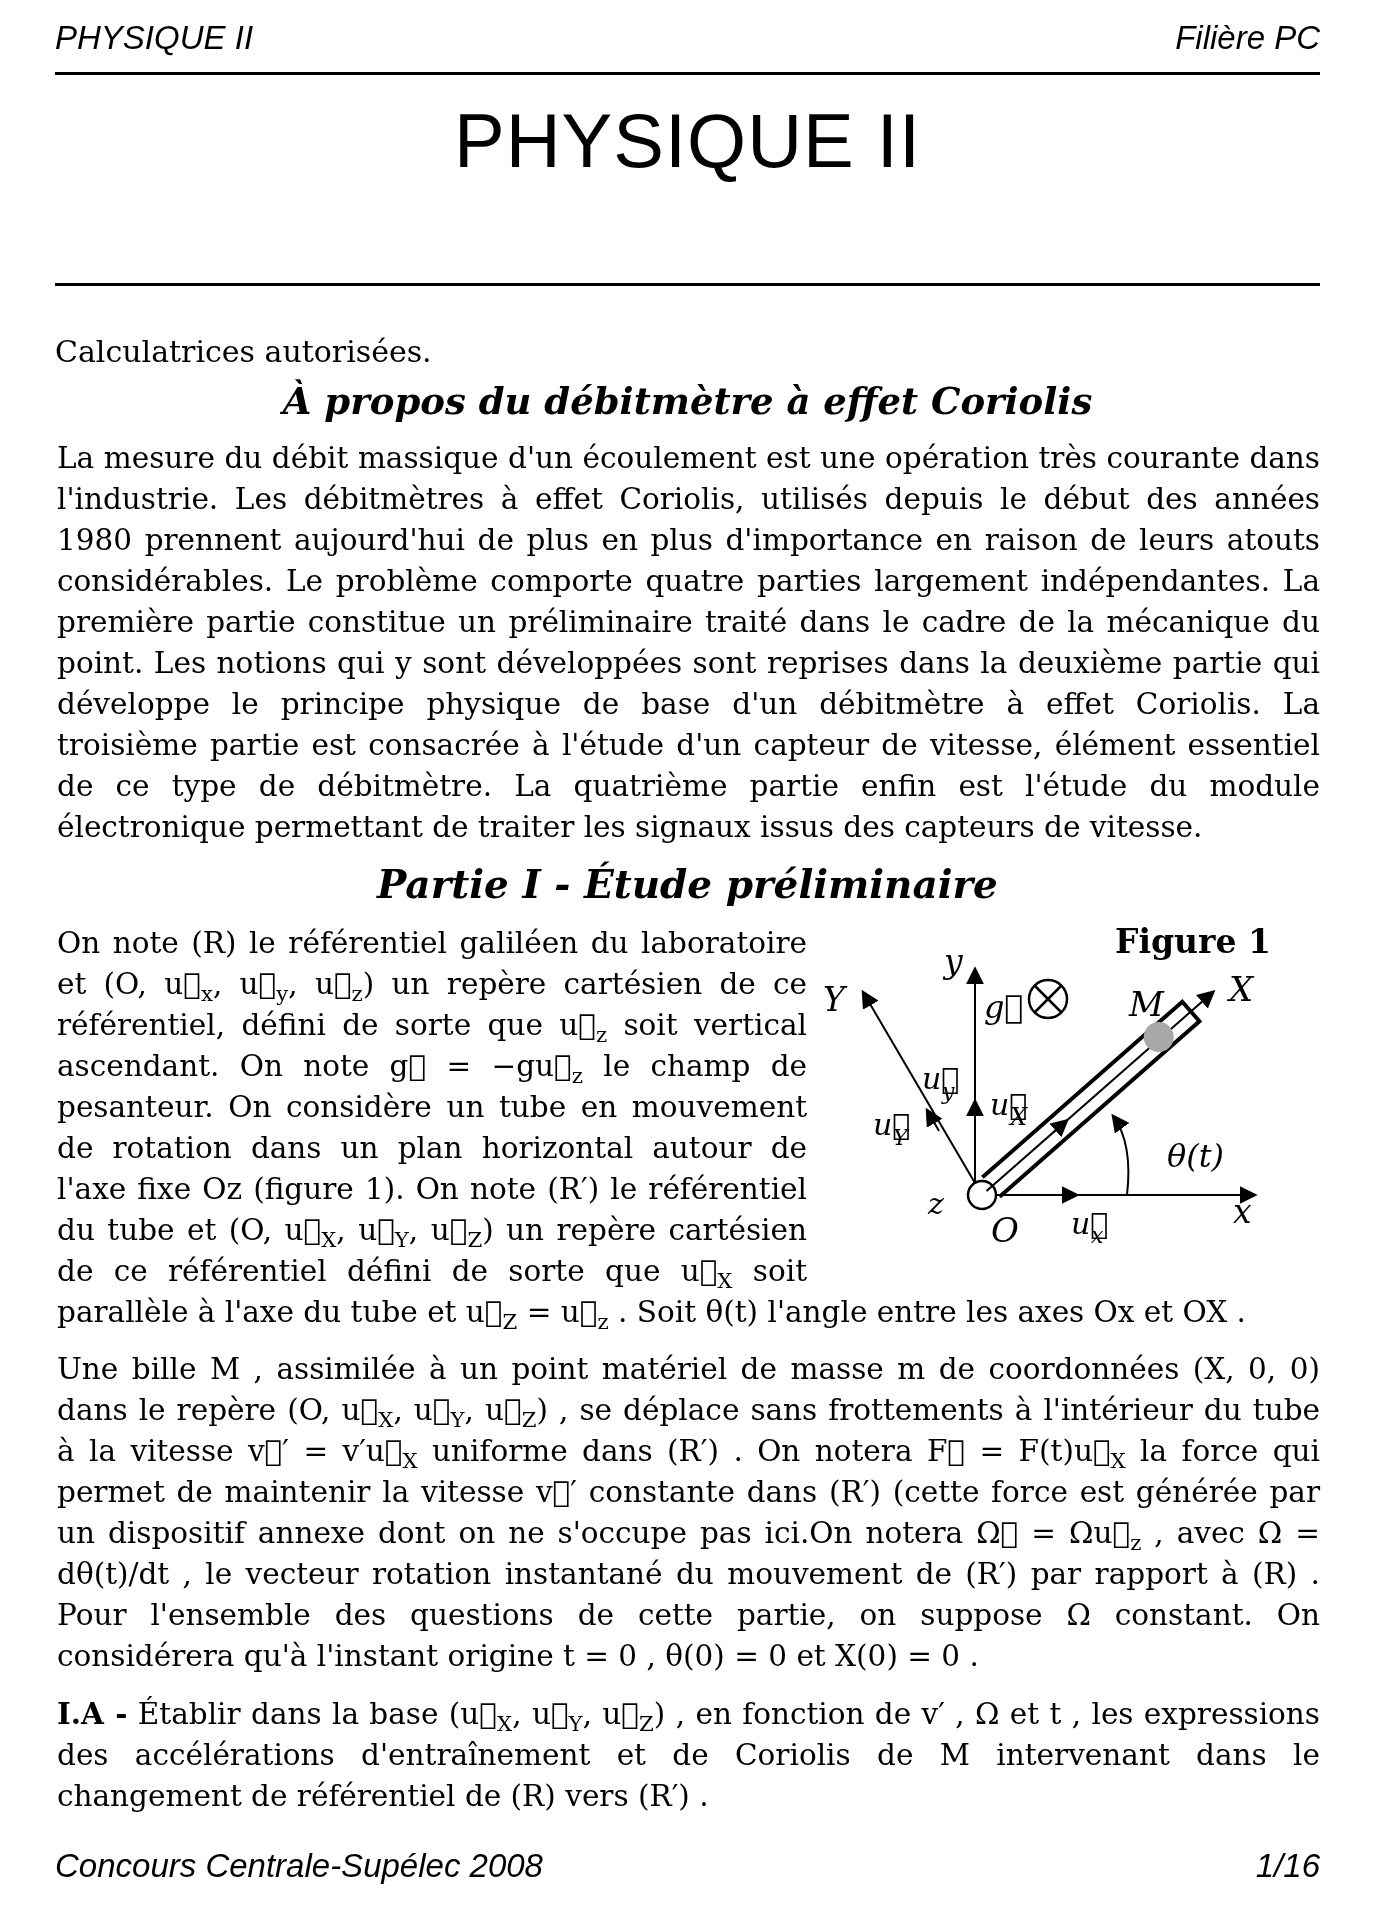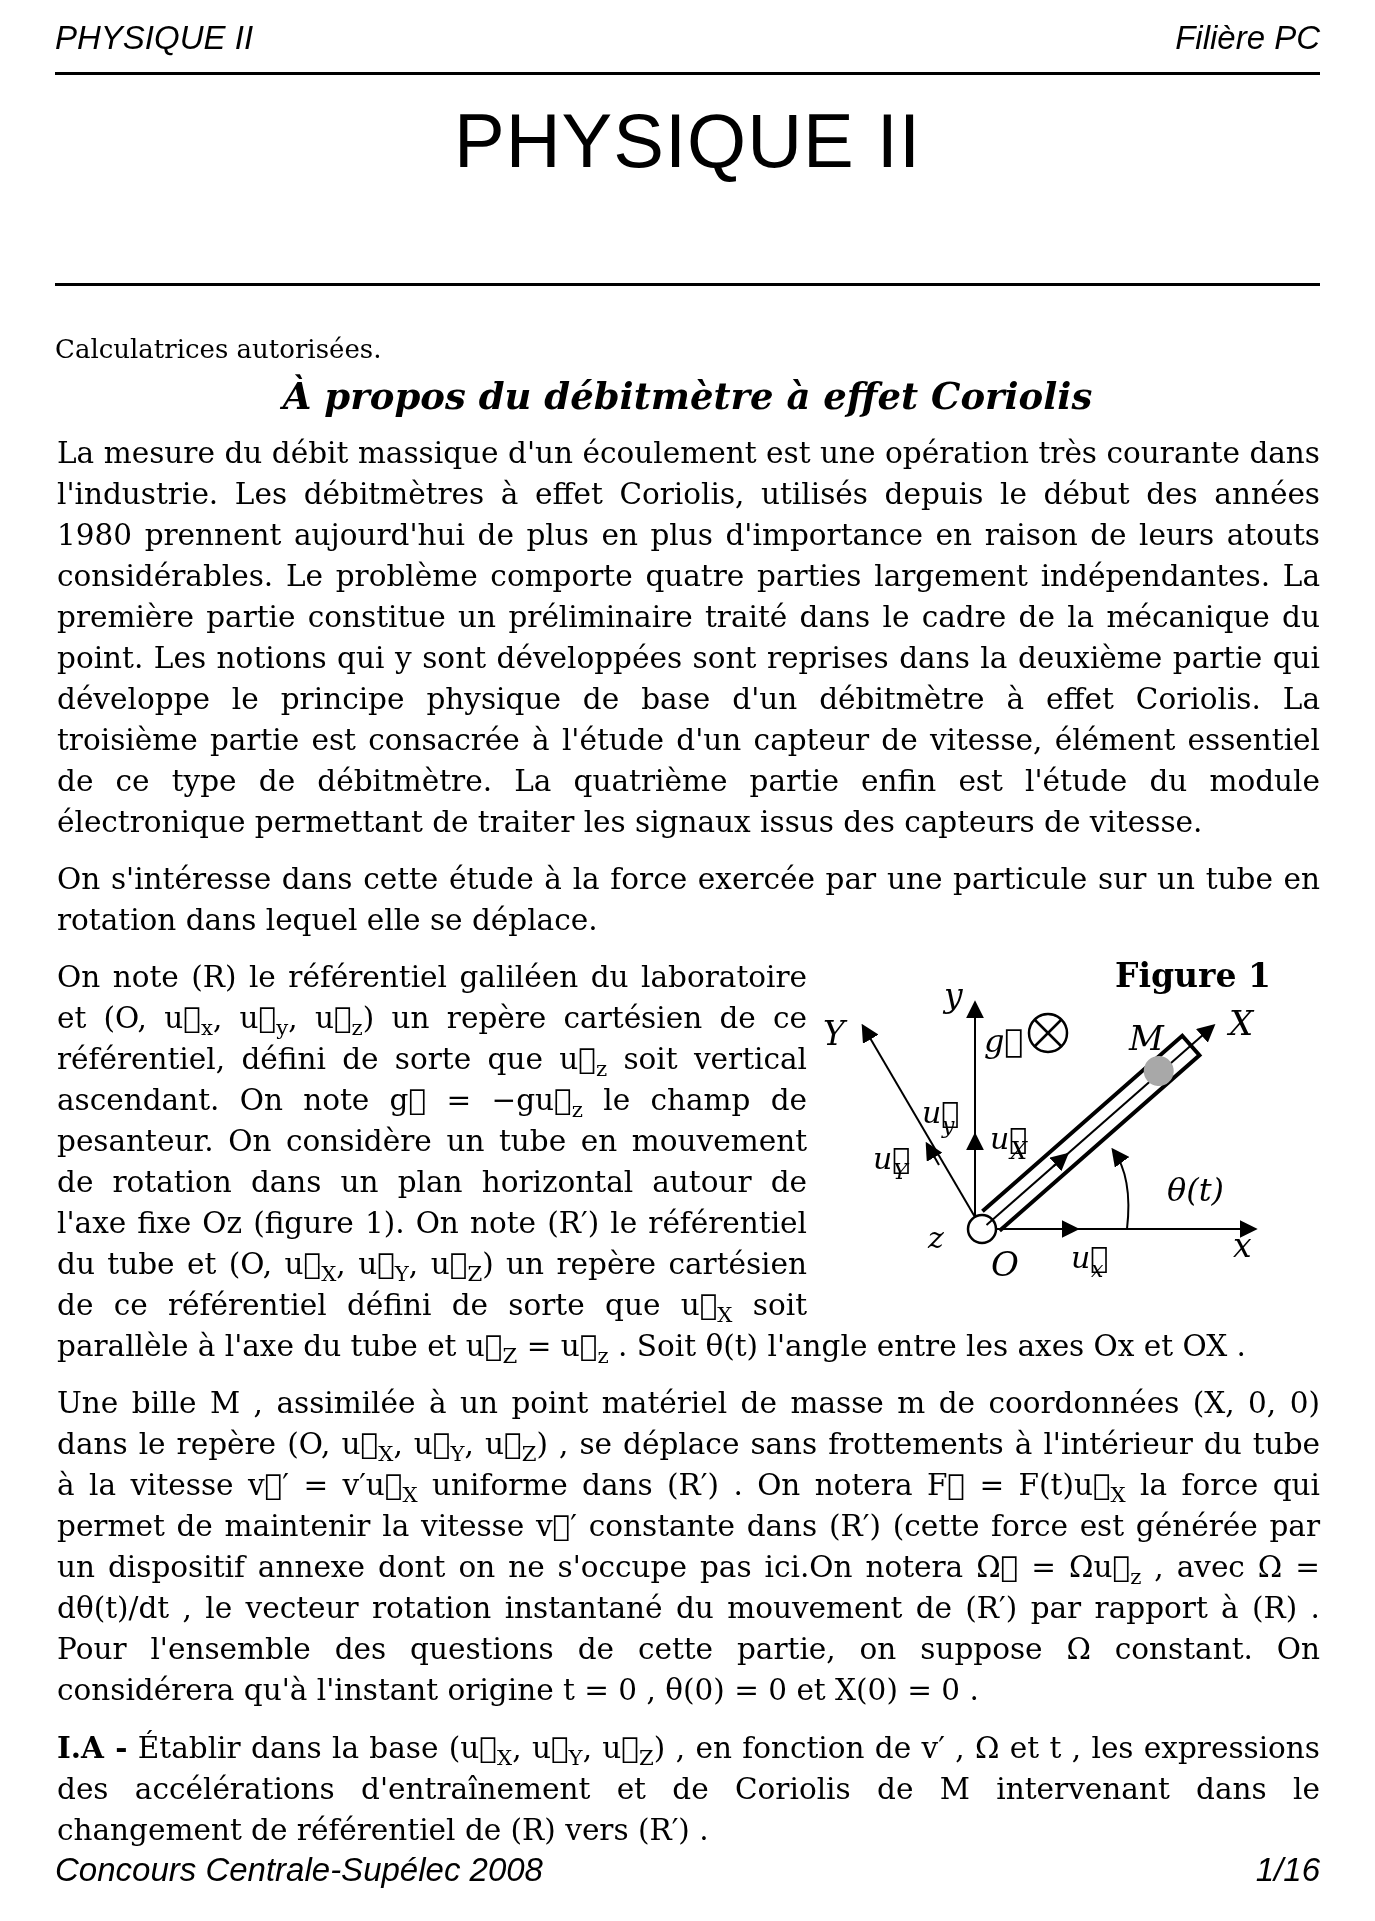--- a/index.html
+++ b/index.html
@@ -9,21 +9,21 @@
     display:flex;flex-direction:column;
     font-family:"DejaVu Serif", serif;
   }
   .hdr{display:flex;justify-content:space-between;align-items:flex-start;
     font-family:"Liberation Sans", sans-serif;font-style:italic;font-size:33px;line-height:1.1;}
   .rule{border:none;border-top:3px solid #000;margin:0;width:100%;}
   .rule1{margin-top:16px;}
   .rule2{margin-top:102px;}
   h1.doc-title{font-family:"Liberation Sans", sans-serif;font-weight:500;font-size:76px;
     letter-spacing:1px;text-align:center;margin:26px 0 0 0;line-height:1.05;}
-  .notice{font-size:26px;margin-top:48px;}
+  .notice{font-size:30px;margin-top:48px;}
   h2.subject{font-family:"DejaVu Serif", serif;font-style:italic;font-weight:bold;
     font-size:37px;text-align:center;margin:12px 0 0 0;line-height:1.1;}
   p.body{font-size:29.5px;line-height:41px;text-align:justify;margin:16px 0 0 2px;}
   h3.part{font-family:"DejaVu Serif", serif;font-style:italic;font-weight:bold;
     font-size:39px;text-align:center;margin:14px 0 0 0;line-height:1.15;}
   .wrapzone{margin-top:16px;}
   .figbox{float:right;width:505px;height:345px;margin:-6px 0 6px 8px;position:relative;}
   .clr{clear:both;}
   sub{font-size:0.72em;line-height:0;}
   .qp{margin-top:26px;}
@@ -50,22 +50,22 @@
 
   <h1 class="doc-title">PHYSIQUE II</h1>
   <hr class="rule rule2">
 
   <div class="notice">Calculatrices autorisées.</div>
 
   <h2 class="subject">À propos du débitmètre à effet Coriolis</h2>
 
   <p class="body">La mesure du débit massique d'un écoulement est une opération très courante dans l'industrie. Les débitmètres à effet Coriolis, utilisés depuis le début des années 1980 prennent aujourd'hui de plus en plus d'importance en raison de leurs atouts considérables. Le problème comporte quatre parties largement indépendantes. La première partie constitue un préliminaire traité dans le cadre de la mécanique du point. Les notions qui y sont développées sont reprises dans la deuxième partie qui développe le principe physique de base d'un débitmètre à effet Coriolis. La troisième partie est consacrée à l'étude d'un capteur de vitesse, élément essentiel de ce type de débitmètre. La quatrième partie enfin est l'étude du module électronique permettant de traiter les signaux issus des capteurs de vitesse.</p>
 
+  <h3 class="part">Partie I - Étude préliminaire</h3>
 
-  <p class="body">On s'intéresse dans cette étude à la force exercée par une particule sur un tube en rotation dans lequel elle se déplace.</p>
 
   <div class="wrapzone">
 
     <div class="figbox">
       <svg class="fig" viewBox="0 0 505 345" width="505" height="345" aria-hidden="false">
         <defs>
           <marker id="mA" viewBox="0 0 10 10" refX="8.5" refY="5" markerWidth="9" markerHeight="9" orient="auto-start-reverse" markerUnits="strokeWidth">
             <path d="M0,0 L10,5 L0,10 z" fill="#000"></path>
           </marker>
         </defs>

